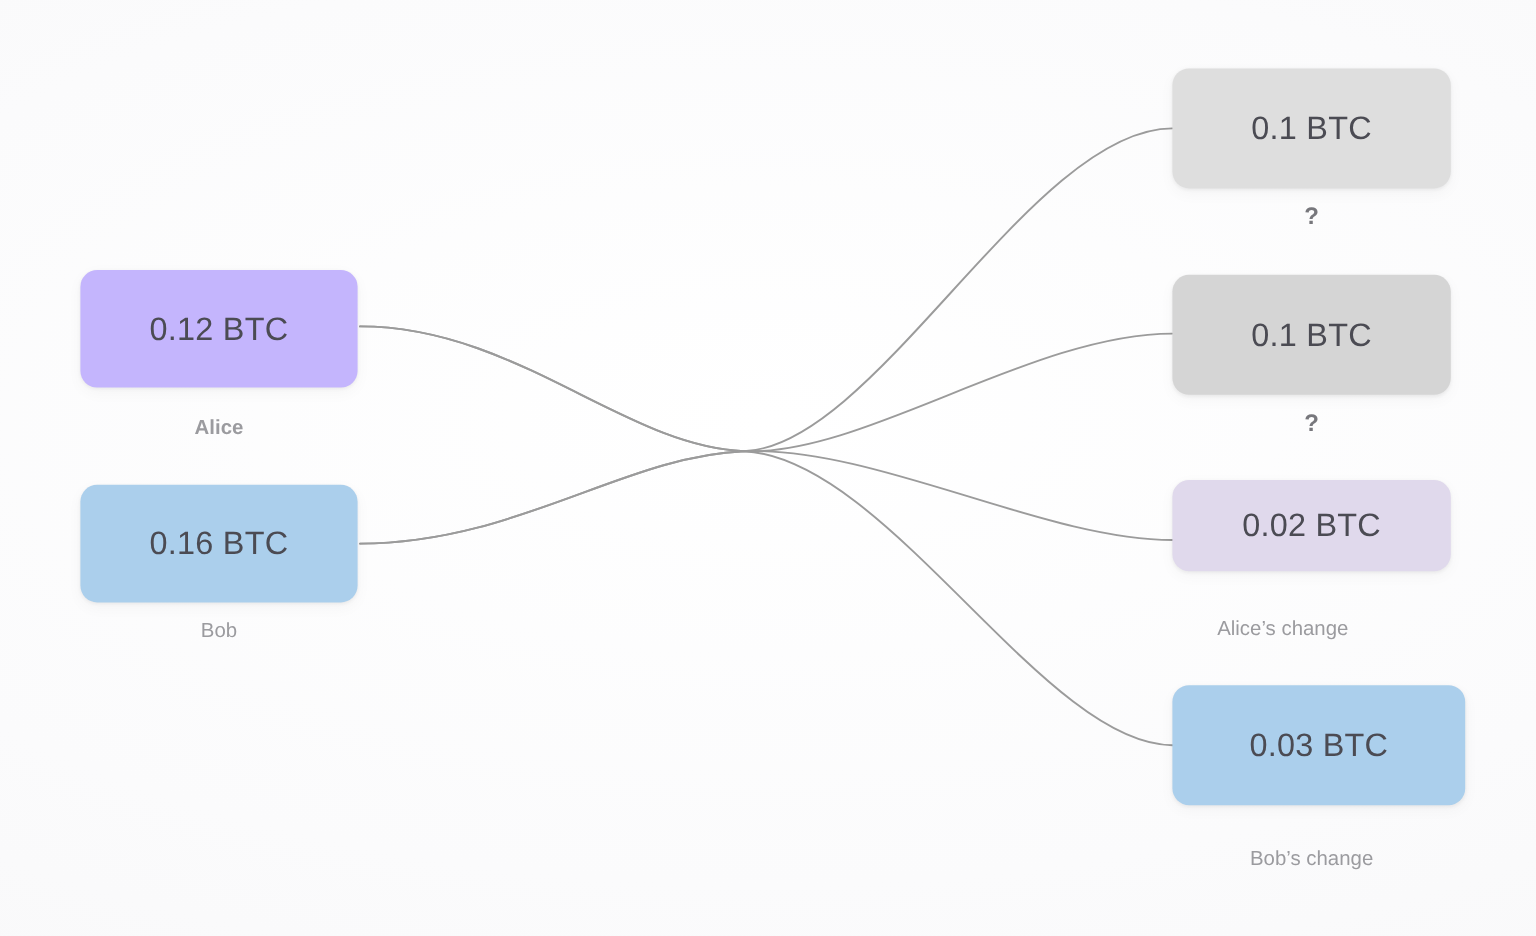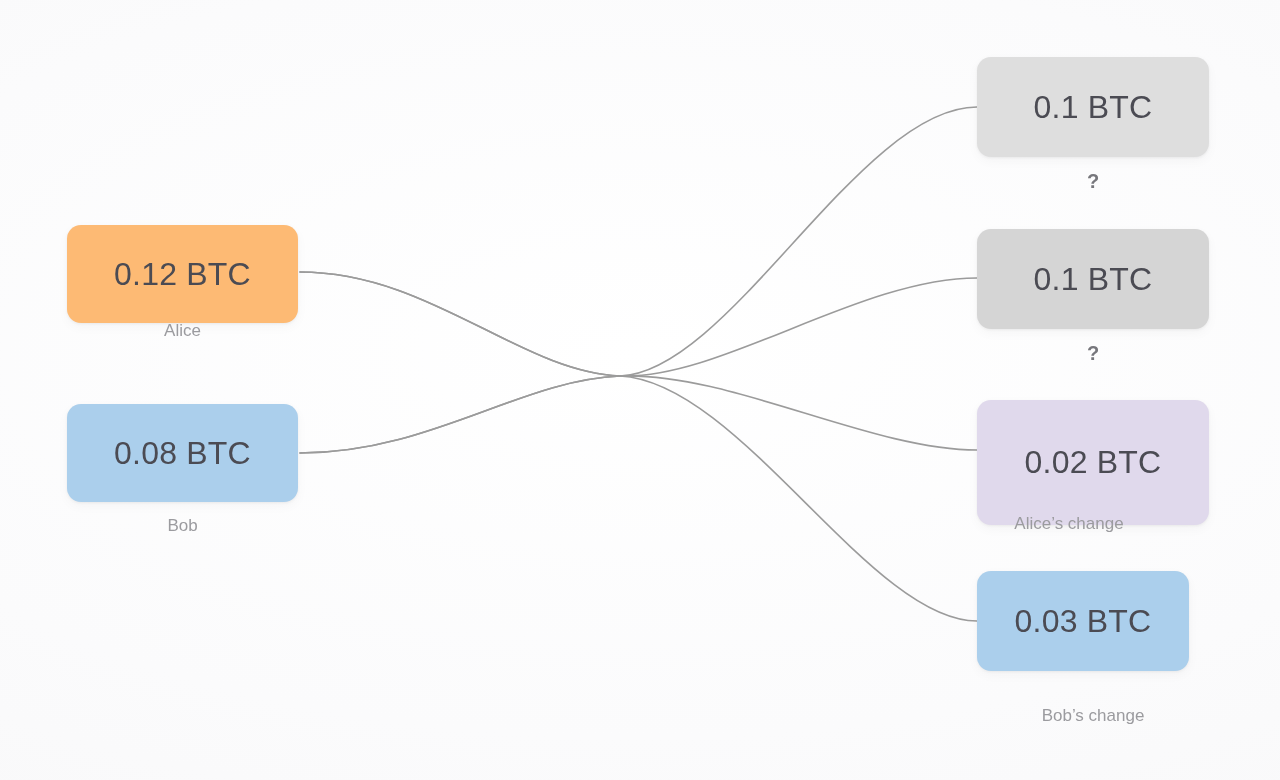--- a/index.html
+++ b/index.html
@@ -34,21 +34,21 @@
   .node {
     position: absolute;
     z-index: 2;
     display: flex;
     align-items: center;
     justify-content: center;
     border-radius: 14px;
     box-shadow: 0 1px 3px rgba(0,0,0,0.055), 0 4px 12px rgba(0,0,0,0.035);
   }
   .node-amount {
-    font-size: 32px;
+    font-size: 27px;
     color: #4b4b53;
     letter-spacing: 0.2px;
     white-space: nowrap;
   }
   .caption {
     position: absolute;
     z-index: 2;
     text-align: center;
     font-size: 17px;
     color: #9b9b9f;
@@ -66,39 +66,39 @@
 <div id="stage">
 
   <svg id="edges" viewBox="0 0 1280 780" xmlns="http://www.w3.org/2000/svg">
       <path d="M 300 272 C 430 272 520 372 620 376 C 720 380 860 278 977 278" fill="none" stroke="#9b9b9b" stroke-width="1.6" stroke-linecap="round"></path>
       <path d="M 300 272 C 430 272 520 372 620 376 C 740 382 870 621 977 621" fill="none" stroke="#9b9b9b" stroke-width="1.6" stroke-linecap="round"></path>
       <path d="M 300 453 C 430 453 520 380 620 376 C 730 372 860 107 977 107" fill="none" stroke="#9b9b9b" stroke-width="1.6" stroke-linecap="round"></path>
       <path d="M 300 453 C 430 453 520 380 620 376 C 730 372 870 450 977 450" fill="none" stroke="#9b9b9b" stroke-width="1.6" stroke-linecap="round"></path>
     </svg>
 
   <div id="nodes-layer">
-      <div class="node" style="left: 67px; top: 225px; width: 231px; height: 98px; background: #fdba74; text-align: center;">
+      <div class="node" style="left: 67px; top: 225px; width: 231px; height: 98px; background: #c4b5fd; text-align: center;">
         <span class="node-amount">0.12 BTC</span>
       </div>
-      <div class="caption" style="left: 67px; top: 321px; width: 231px;">Alice</div>
+      <div class="caption" style="left: 67px; top: 347px; width: 231px; font-weight: bold;">Alice</div>
       <div class="node" style="left: 67px; top: 404px; width: 231px; height: 98px; background: rgb(171, 207, 236);">
-        <span class="node-amount">0.08 BTC</span>
+        <span class="node-amount">0.16 BTC</span>
       </div>
       <div class="caption" style="left: 67px; top: 516px; width: 231px; text-align: center;">Bob</div>
       <div class="node" style="left: 977px; top: 57px; width: 232px; height: 100px; background: rgb(222, 222, 222);">
         <span class="node-amount">0.1 BTC</span>
       </div>
       <div class="caption qmark" style="left: 977px; top: 170px; width: 232px;">?</div>
       <div class="node" style="left: 977px; top: 229px; width: 232px; height: 100px; background: rgb(213, 213, 213);">
         <span class="node-amount">0.1 BTC</span>
       </div>
       <div class="caption qmark" style="left: 977px; top: 342px; width: 232px;">?</div>
-      <div class="node" style="left: 977px; top: 400px; width: 232px; height: 125px; background: rgb(224, 217, 236);">
+      <div class="node" style="left: 977px; top: 400px; width: 232px; height: 76px; background: rgb(224, 217, 236);">
         <span class="node-amount">0.02 BTC</span>
       </div>
       <div class="caption" style="left: 953px; top: 514px; width: 232px;">Alice’s change</div>
-      <div class="node" style="left: 977px; top: 571px; width: 212px; height: 100px; background: rgb(171, 207, 236);">
+      <div class="node" style="left: 977px; top: 571px; width: 244px; height: 100px; background: rgb(171, 207, 236);">
         <span class="node-amount">0.03 BTC</span>
       </div>
       <div class="caption" style="left: 977px; top: 706px; width: 232px;">Bob’s change</div>
     </div>
 
 </div>
 
 </body></html>

